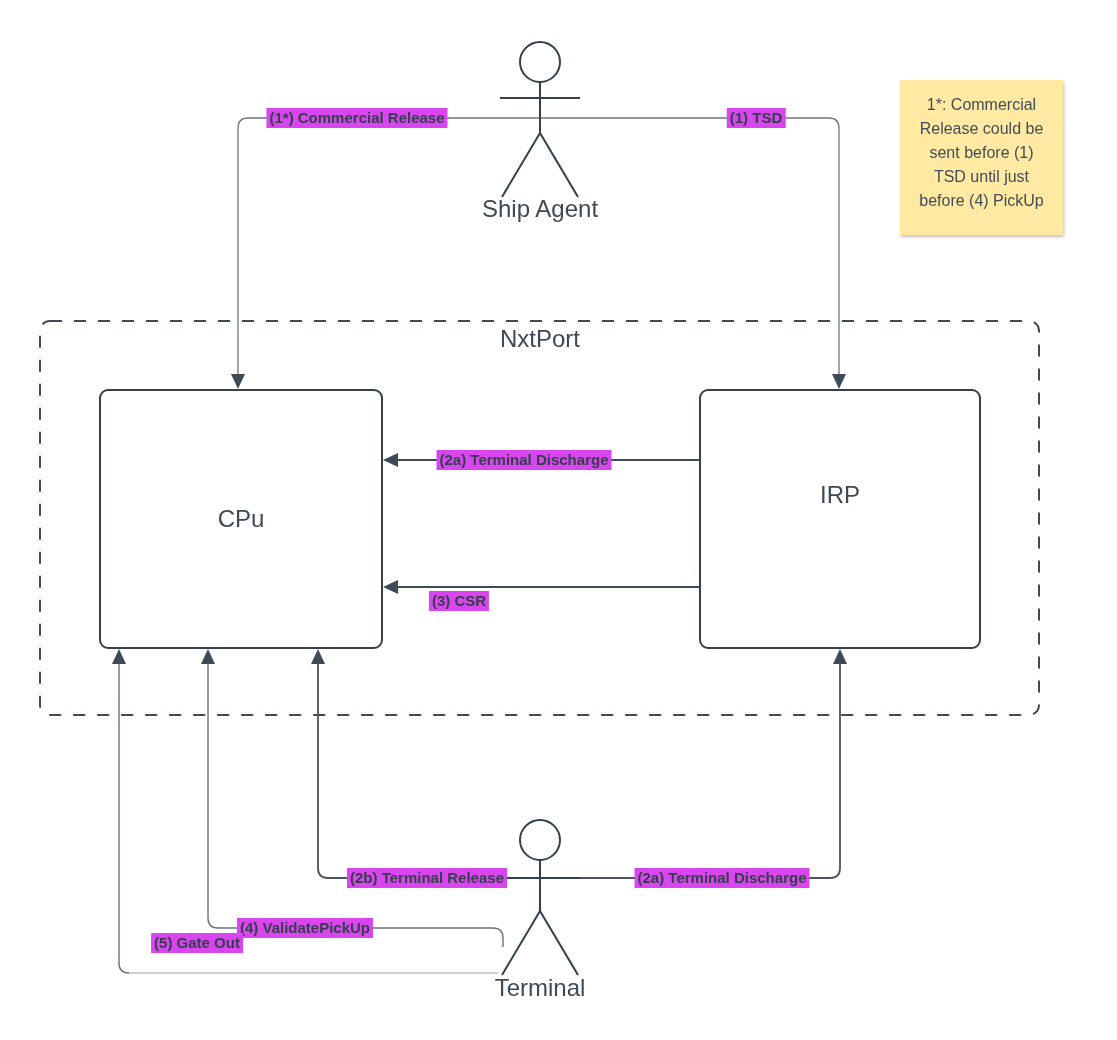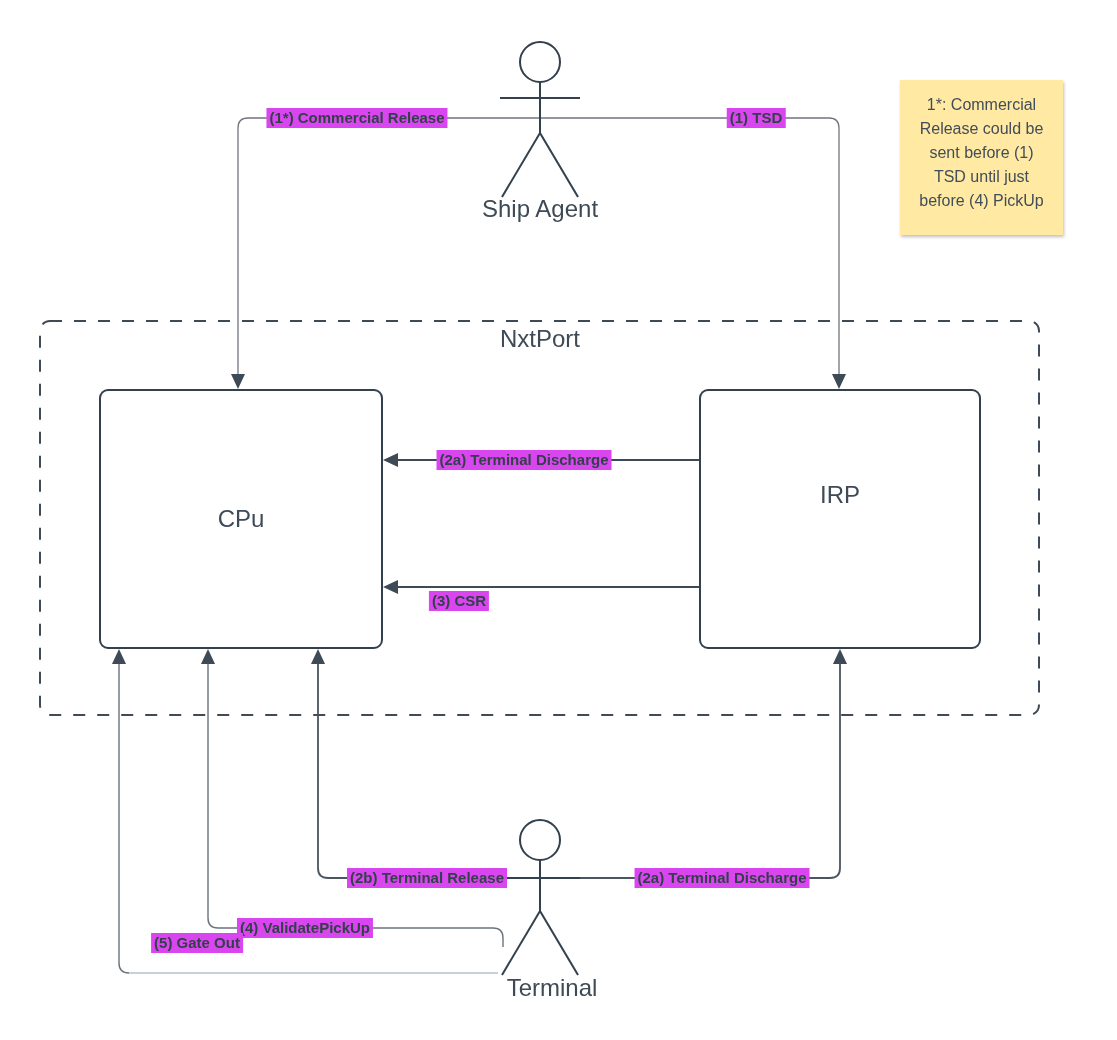--- a/index.html
+++ b/index.html
@@ -73,21 +73,21 @@
       <path d="M 540 860 V 911"></path>
       <path d="M 540 911 L 502 975"></path>
       <path d="M 540 911 L 578 975"></path>
     </g>
   </svg>
 
   <div class="node-label" style="left:540px;top:339px;text-align:right;">NxtPort</div>
   <div class="node-label" style="left:241px;top:519px;text-align:right;">CPu</div>
   <div class="node-label" style="left:840px;top:495px;text-align:center;">IRP</div>
   <div class="node-label" style="left:540px;top:209px;">Ship Agent</div>
-  <div class="node-label" style="left:552px;top:988px;text-align:right;">Terminal</div>
+  <div class="node-label" style="left:540px;top:988px;text-align:right;">Terminal</div>
 
   <div class="edge-label" style="left:357px;top:118px;">(1*) Commercial Release</div>
   <div class="edge-label" style="left:756px;top:118px;text-align:center;">(1) TSD</div>
   <div class="edge-label" style="left:524px;top:460px;">(2a) Terminal Discharge</div>
   <div class="edge-label" style="left:459px;top:601px;">(3) CSR</div>
   <div class="edge-label" style="left:380px;top:878px;margin-left:47px;">(2b) Terminal Release</div>
   <div class="edge-label" style="left:722px;top:878px;">(2a) Terminal Discharge</div>
   <div class="edge-label" style="left:305px;top:928px;">(4) ValidatePickUp</div>
   <div class="edge-label" style="left:197px;top:943px;">(5) Gate Out</div>
 

